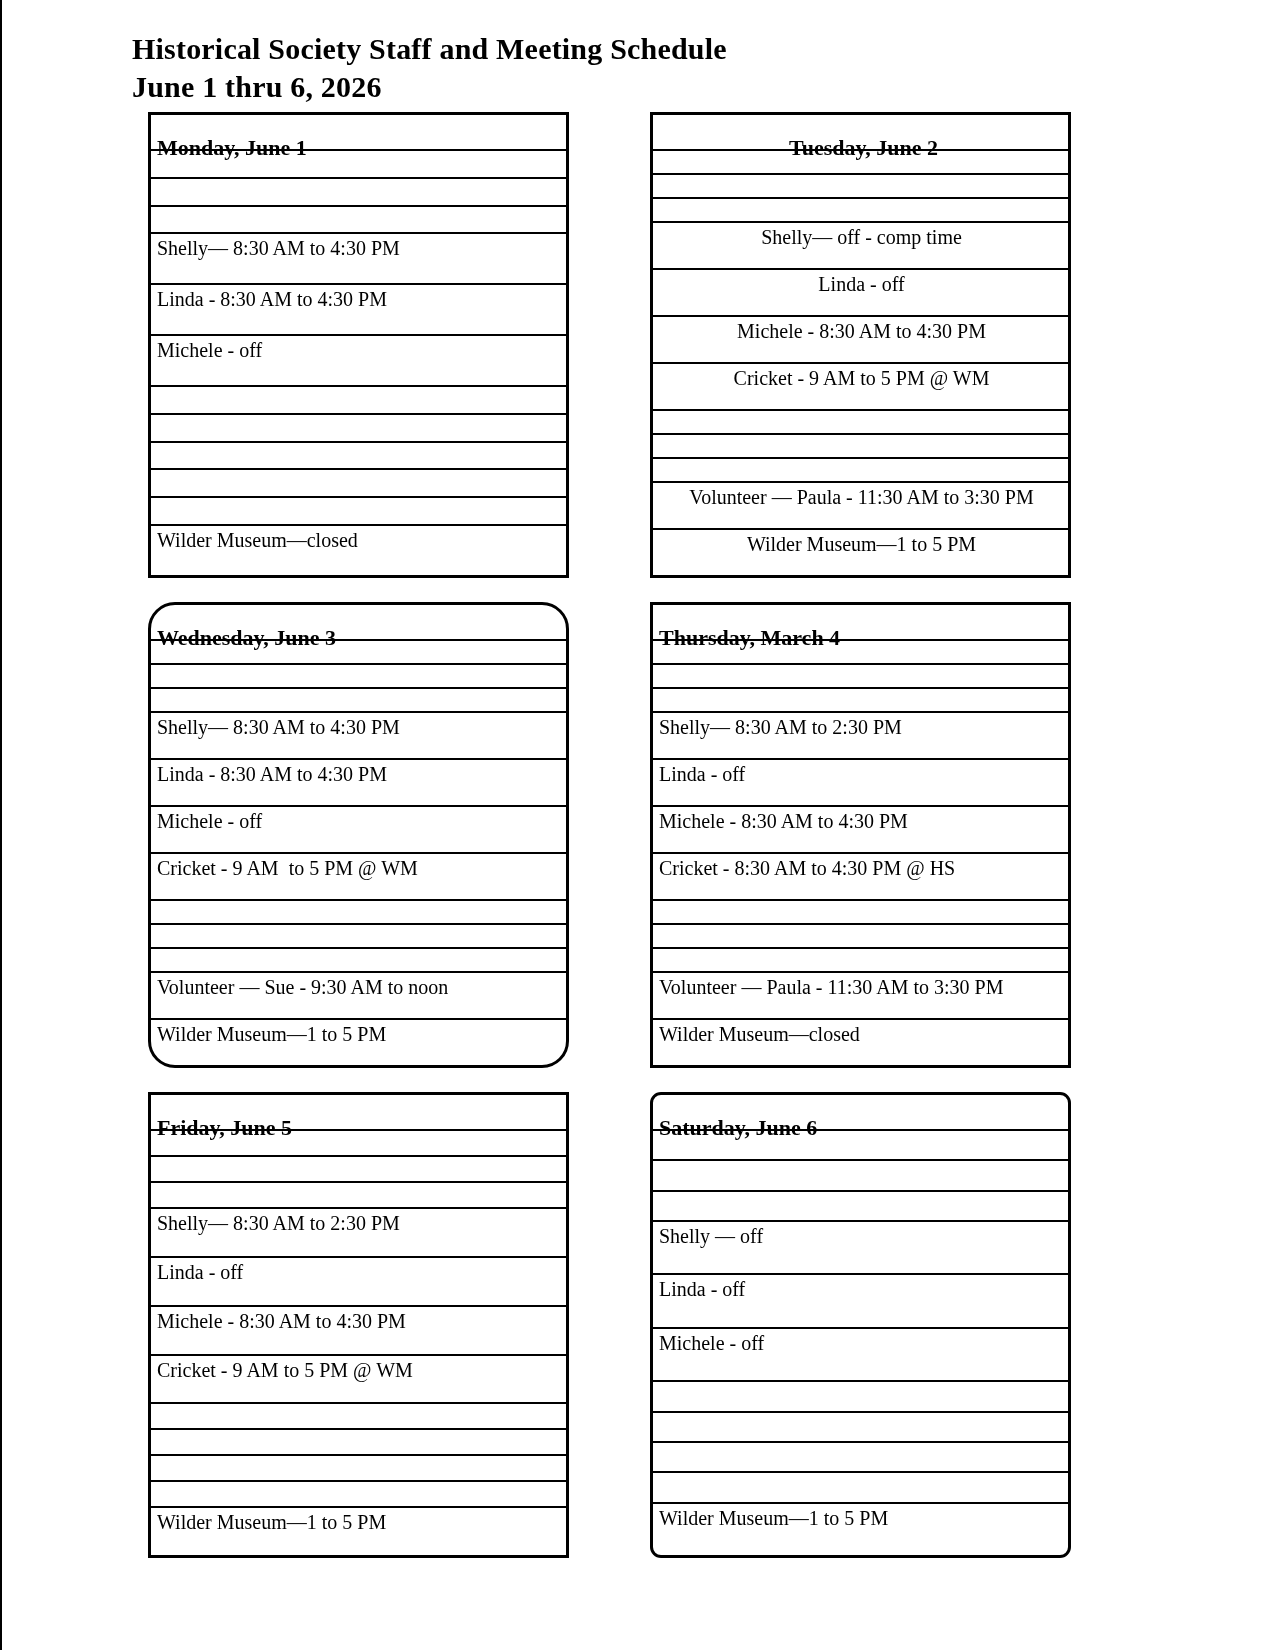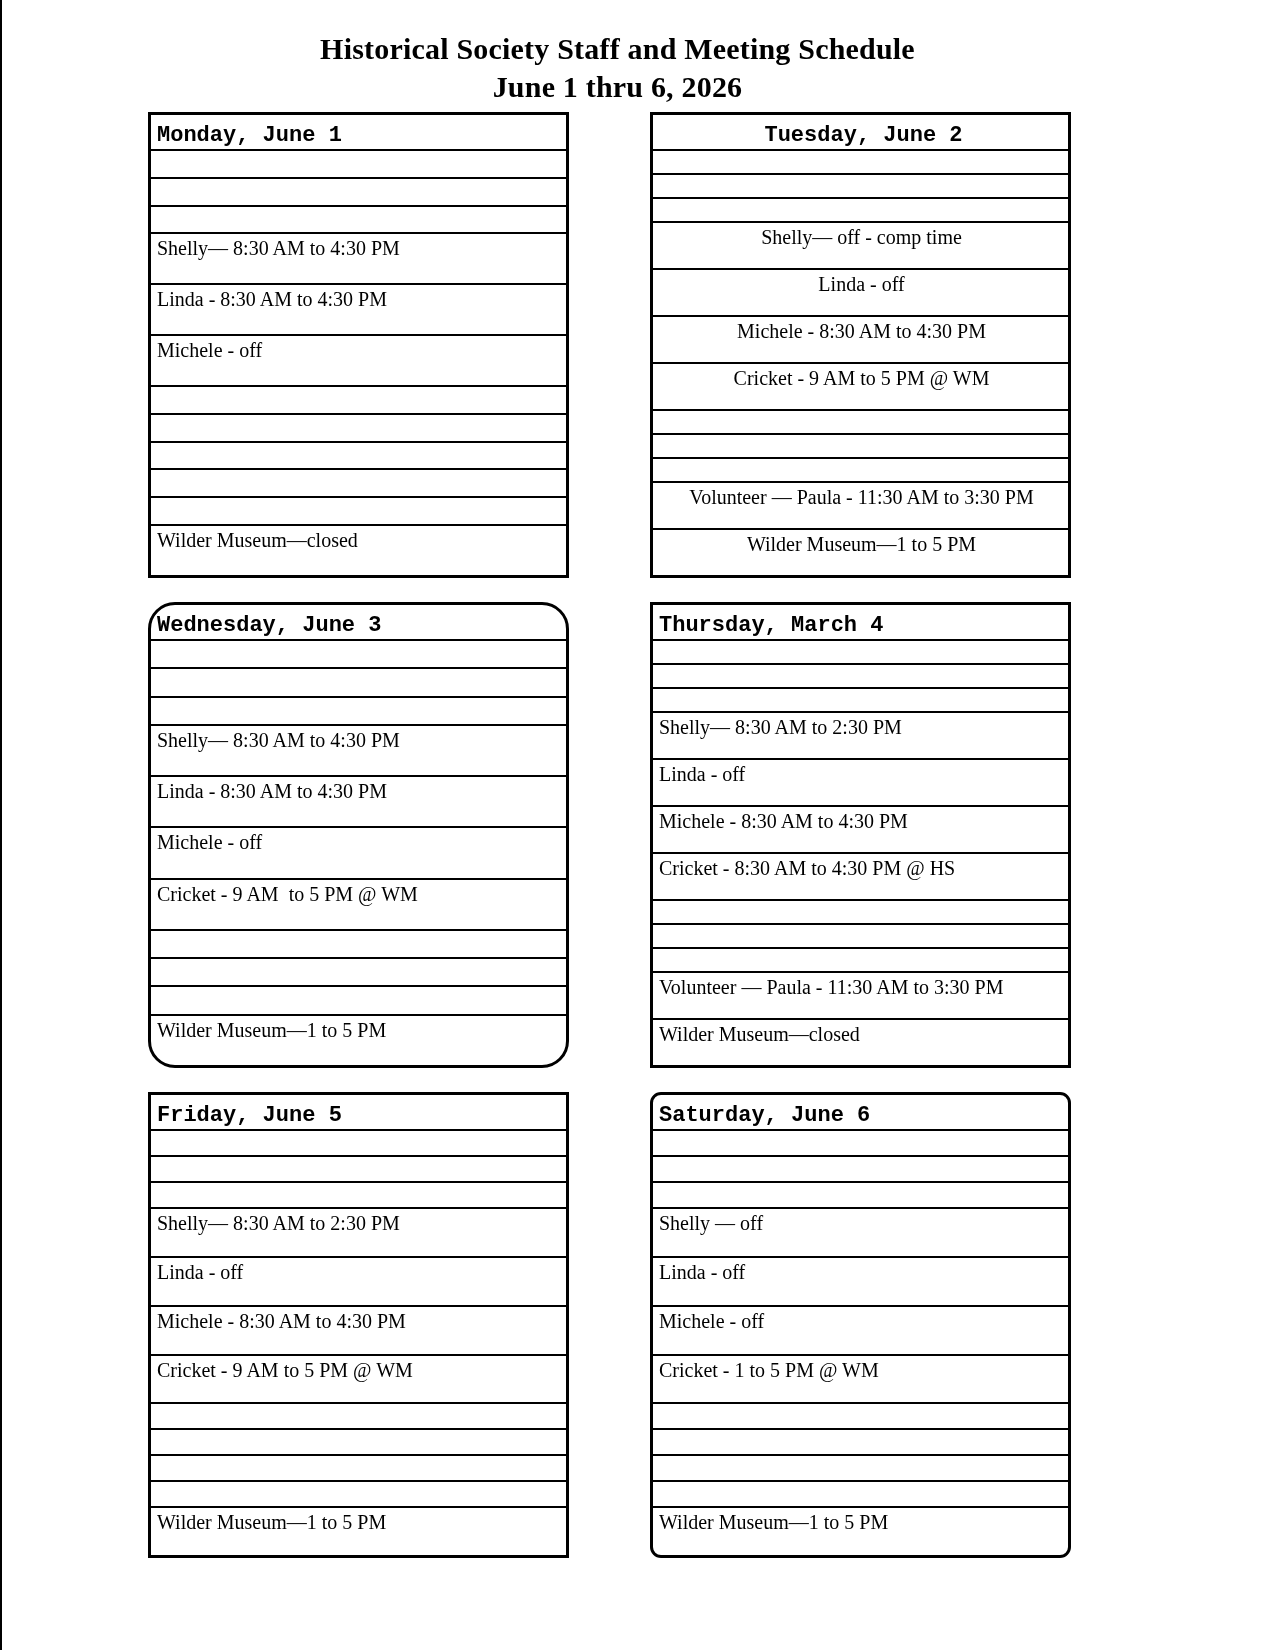--- a/index.html
+++ b/index.html
@@ -8,24 +8,23 @@
     height: 1650px;
     background: #ffffff;
     color: #000000;
     font-family: "Liberation Serif", "DejaVu Serif", serif;
     position: relative;
     border-left: 2px solid #000;
     box-sizing: border-box;
   }
   .title-wrap {
     position: absolute;
-    left: 154px;
+    left: 130px;
     top: 30px;
     width: 923px;
-    text-align: center;
   }
   .title-line {
     font-size: 30px;
     font-weight: bold;
     line-height: 38px;
     letter-spacing: 0.2px;
   }
   .day-box {
     position: absolute;
     width: 421px;
@@ -40,23 +39,22 @@
   .pos-tue { left: 648px; top: 112px; text-align: center; }
   .pos-wed { left: 146px; top: 602px; border-radius: 27px; }
   .pos-thu { left: 648px; top: 602px; }
   .pos-fri { left: 146px; top: 1092px; }
   .pos-sat { left: 648px; top: 1092px; border-radius: 11px; }
   .day-header {
     height: 34px;
     flex: 0 0 34px;
     font-size: 22px;
     font-weight: bold;
-    padding: 8px 0 0 6px;
+    padding: 20px 0 0 6px;
     box-sizing: border-box;
-    font-family: Liberation Mono, monospace;
   }
   .day-row {
     flex: 1 1 auto;
     border-top: 2px solid #000;
     font-size: 20px;
     padding: 3px 4px 0 6px;
     box-sizing: border-box;
     white-space: pre-wrap;
     overflow: hidden;
   }
@@ -106,20 +104,21 @@
   <div class="day-row"></div>
   <div class="day-row"></div>
   <div class="day-row"></div>
   <div class="day-row">Shelly— 8:30 AM to 4:30 PM</div>
   <div class="day-row">Linda - 8:30 AM to 4:30 PM</div>
   <div class="day-row">Michele - off</div>
   <div class="day-row">Cricket - 9 AM  to 5 PM @ WM</div>
   <div class="day-row"></div>
   <div class="day-row"></div>
   <div class="day-row"></div>
+  <div class="day-row">Volunteer — Sue - 9:30 AM to noon</div>
   <div class="day-row">Wilder Museum—1 to 5 PM</div>
 </div>
 
 <div class="day-box pos-thu">
   <div class="day-header">Thursday, March 4</div>
   <div class="day-row"></div>
   <div class="day-row"></div>
   <div class="day-row"></div>
   <div class="day-row">Shelly— 8:30 AM to 2:30 PM</div>
   <div class="day-row">Linda - off</div>
@@ -149,19 +148,18 @@
 </div>
 
 <div class="day-box pos-sat">
   <div class="day-header">Saturday, June 6</div>
   <div class="day-row"></div>
   <div class="day-row"></div>
   <div class="day-row"></div>
   <div class="day-row">Shelly — off</div>
   <div class="day-row">Linda - off</div>
   <div class="day-row">Michele - off</div>
-  <div class="day-row">Cricket - 1 to 5 PM @ WM</div>
   <div class="day-row"></div>
   <div class="day-row"></div>
   <div class="day-row"></div>
   <div class="day-row"></div>
   <div class="day-row">Wilder Museum—1 to 5 PM</div>
 </div>
 
 </body></html>

